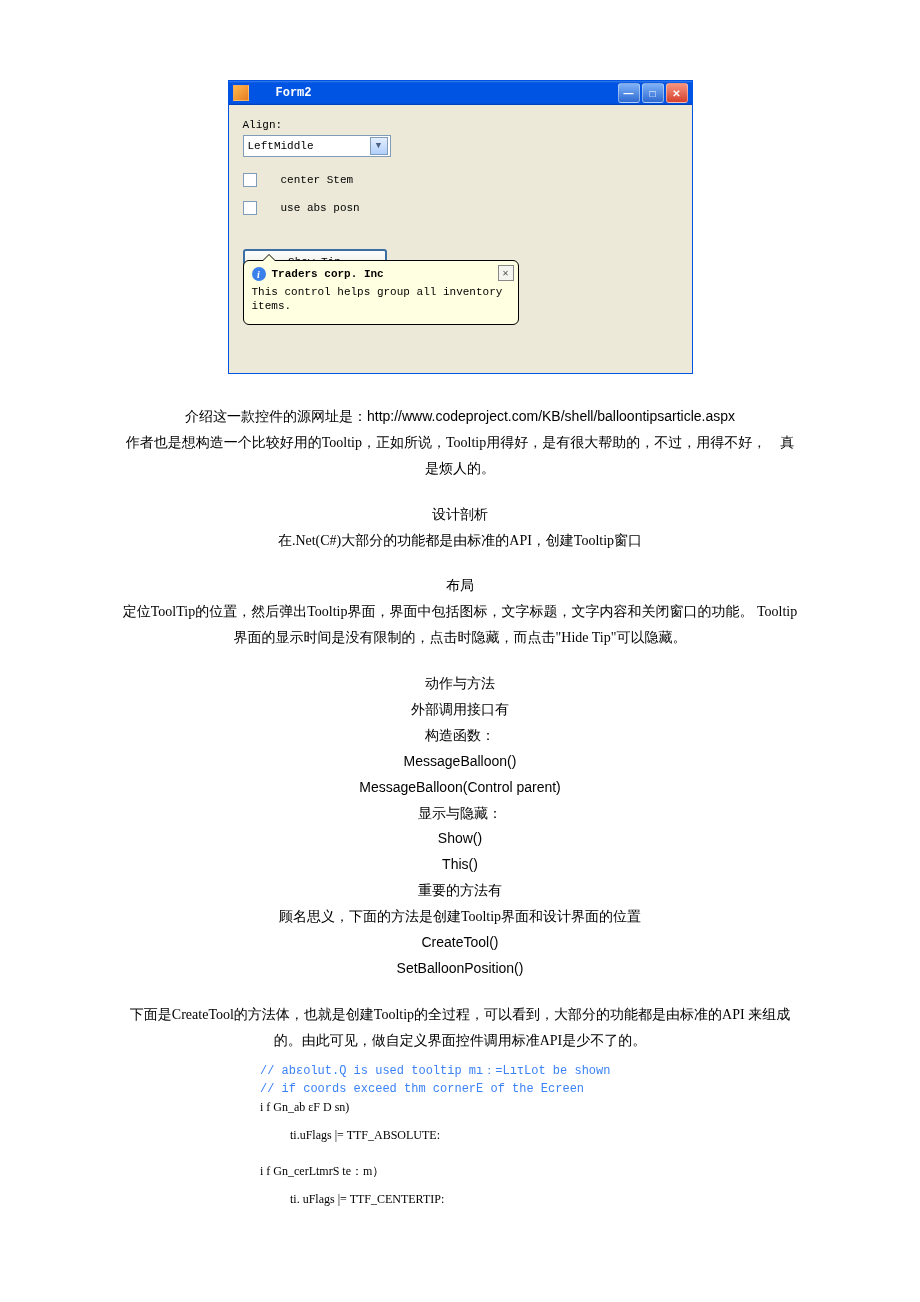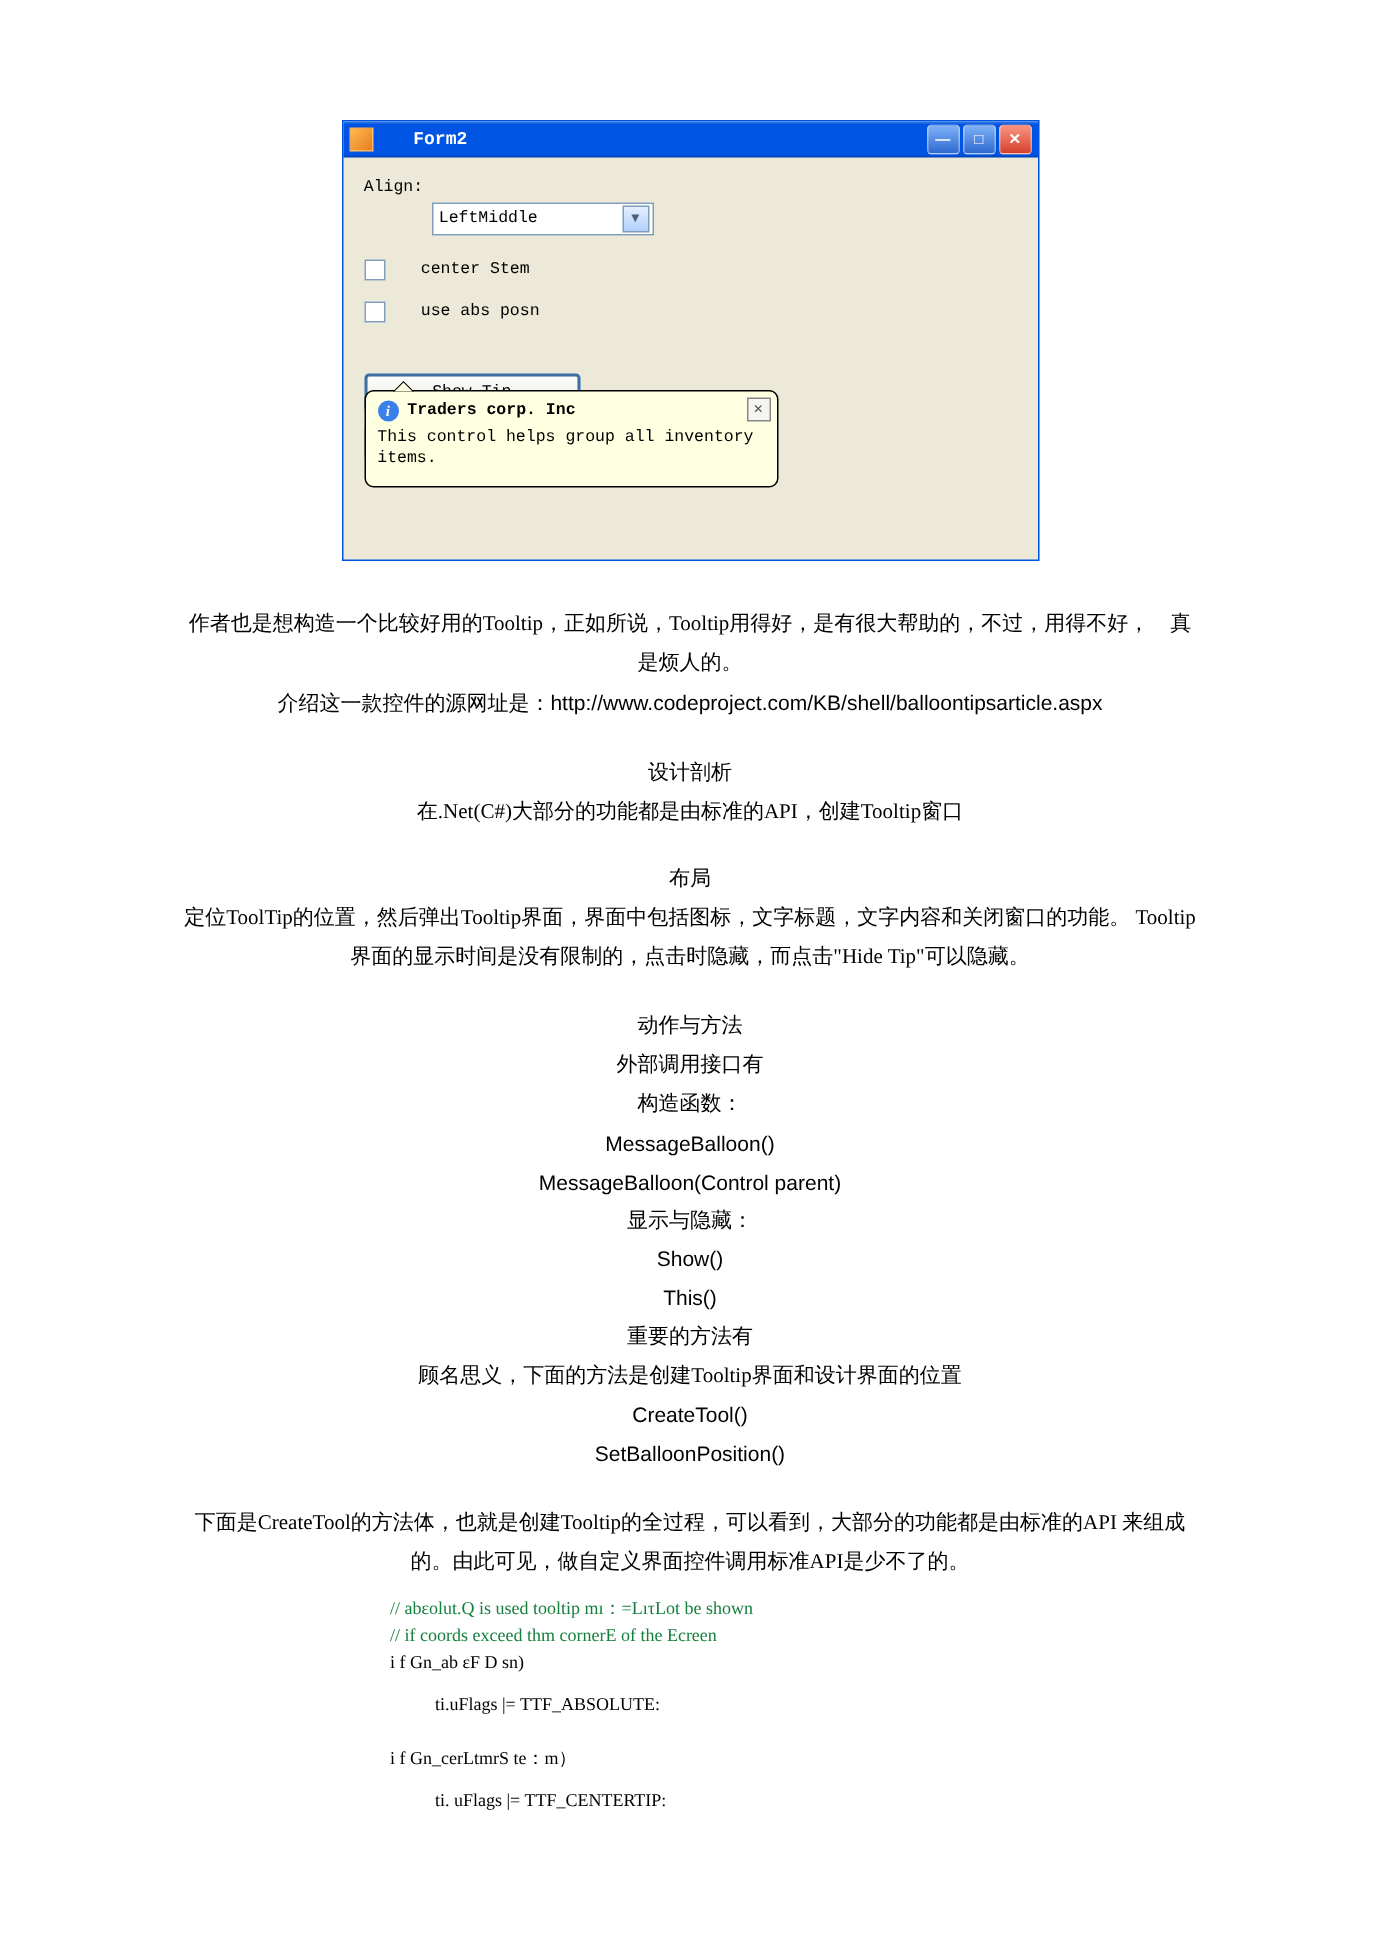--- a/index.html
+++ b/index.html
@@ -172,21 +172,20 @@
   .combo {
     width: 140px;
     height: 20px;
     background: #fff;
     border: 1px solid #7f9db9;
     display: flex;
     align-items: center;
     padding: 0 2px 0 4px;
     margin-bottom: 16px;
     justify-content: space-between;
-    margin-left: 45px;
   }
   .combo-arrow {
     width: 16px;
     height: 16px;
     background: linear-gradient(to bottom, #e4efff, #b0cffb);
     border: 1px solid #7f9db9;
     display: flex;
     align-items: center;
     justify-content: center;
     color: #4d6185;
@@ -230,21 +229,21 @@
   .sect-gap { height: 20px; }
   .mono { font-family: Arial, Helvetica, sans-serif; }
   .code-block {
     text-align: left;
     margin: 8px auto 0 auto;
     width: 400px;
     font-family: "Times New Roman", serif;
     font-size: 12px;
     line-height: 1.5;
   }
-  .code-green { color: #15803d; }
+  .code-green { color: #3b82f6; font-family: Liberation Mono, monospace; }
 </style>
 </head>
 <body>
 
 <div class="page">
 
   <div class="screenshot-wrap">
     <div class="form-window">
       <div class="titlebar">
         <div class="titlebar-icon"></div>
@@ -286,24 +285,24 @@
             </div>
           <div class="win-btn">
               <span>Hide Tip</span>
             </div>
         </div>
       </div>
     </div>
   </div>
 
   <div class="article">
-    <p>作者也是想构造一个比较好用的Tooltip，正如所说，Tooltip用得好，是有很大帮助的，不过，用得不好，　真是烦人的。</p>
     <p>
       <span>介绍这一款控件的源网址是：</span><span class="mono">http://www.codeproject.com/KB/shell/balloontipsarticle.aspx</span>
     </p>
+    <p>作者也是想构造一个比较好用的Tooltip，正如所说，Tooltip用得好，是有很大帮助的，不过，用得不好，　真是烦人的。</p>
 
     <div class="sect-gap"></div>
     <p>设计剖析</p>
     <p>在.Net(C#)大部分的功能都是由标准的API，创建Tooltip窗口</p>
 
     <div class="sect-gap"></div>
     <p>布局</p>
     <p>定位ToolTip的位置，然后弹出Tooltip界面，界面中包括图标，文字标题，文字内容和关闭窗口的功能。 Tooltip界面的显示时间是没有限制的，点击时隐藏，而点击"Hide Tip"可以隐藏。</p>
 
     <div class="sect-gap"></div>

